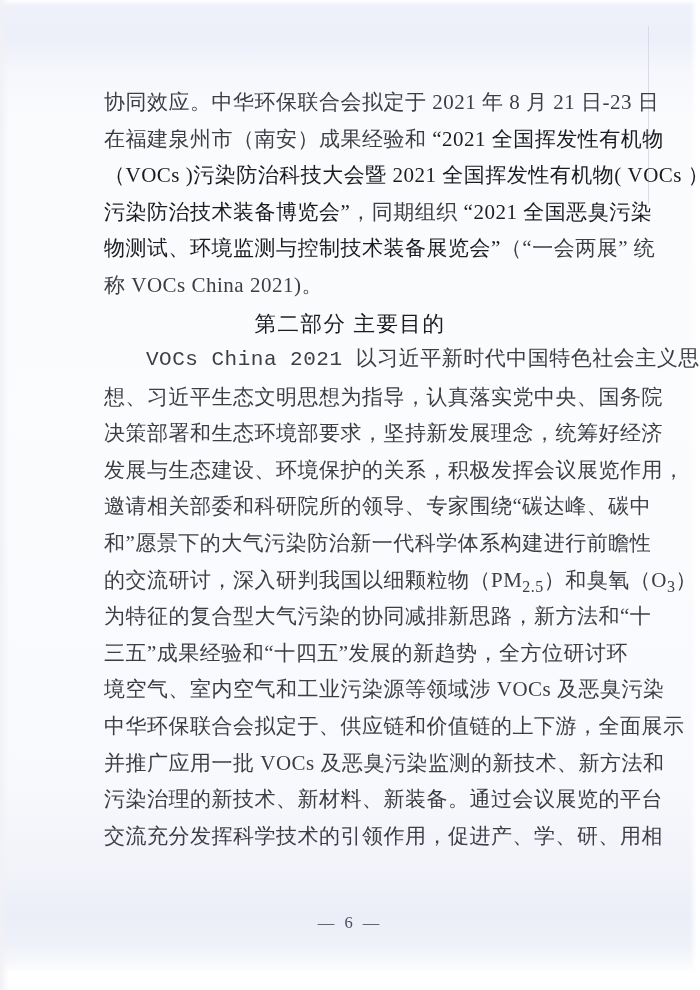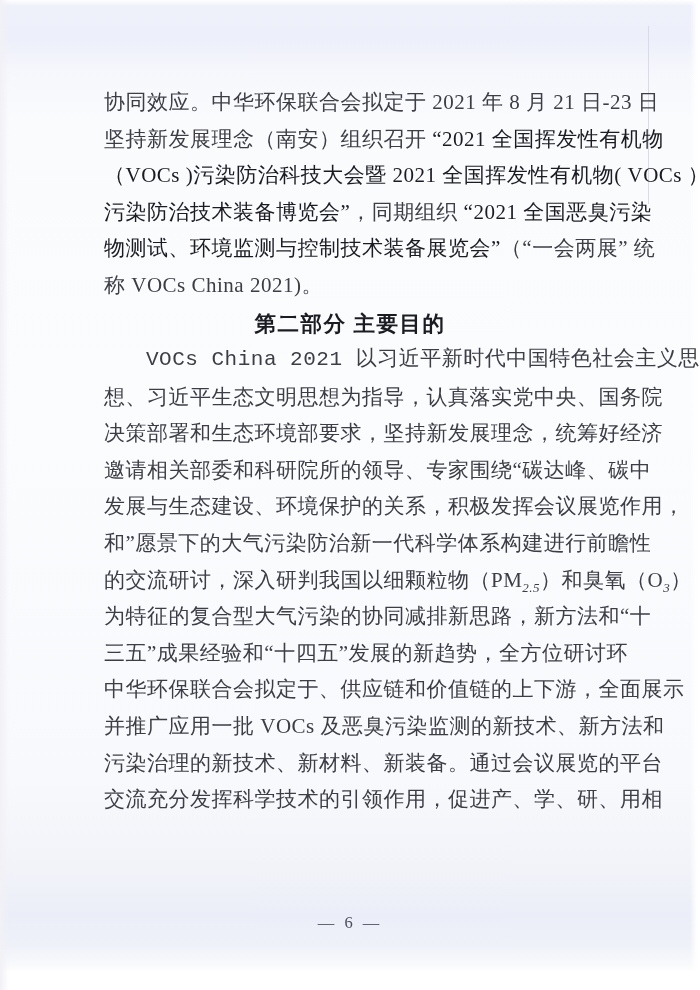--- a/index.html
+++ b/index.html
@@ -28,63 +28,64 @@
   }
   .para .line{
     text-align:justify;
     text-align-last:justify;
     white-space:nowrap;
     color:var(--ink,#3d3d45);
   }
   .para .line.last{text-align-last:left;}
   .para .line.indent{text-indent:2em;font-family:Liberation Mono, monospace;}
   .para .line .b{font-weight:400;color:var(--ink-bold,#1b1b22);}
-  .para .line sub{font-size:13px;line-height:0;font-style:italic;}
+  .para .line sub{font-size:16px;line-height:0;}
   .p1{top:84px;}
   .p2{top:342px;}
   .heading{
     position:absolute;left:0;top:309px;width:700px;
-    text-align:center;font-size:21.5px;font-weight:700;
+    text-align:center;font-size:21.5px;font-weight:400;
     letter-spacing:1.5px;color:var(--ink-bold,#1b1b22);
   }
   .page-number{
     position:absolute;left:0;top:913px;width:700px;
     text-align:center;font-size:16.5px;letter-spacing:3px;
     color:#4b4f5c;
   }
 </style>
 </head>
 <body>
 
 <div class="page">
   <div class="artifact left-strip"></div>
   <div class="artifact right-strip"></div>
   <div class="artifact line-v"></div>
 
   <div class="para p1">
       <div class="line"><span>协同效应。中华环保联合会拟定于 2021 年 8 月 21 日-23 日</span></div>
-      <div class="line"><span>坚持新发展理念（南安）组织召开 </span><span class="b">“2021 全国挥发性有机物</span></div>
+      <div class="line"><span>在福建泉州市（南安）成果经验和 </span><span class="b">“2021 全国挥发性有机物</span></div>
       <div class="line"><span class="b">（VOCs )污染防治科技大会暨 2021 全国挥发性有机物( VOCs ）</span></div>
       <div class="line"><span class="b">污染防治技术装备博览会”</span><span>，同期组织 </span><span class="b">“2021 全国恶臭污染</span></div>
       <div class="line"><span class="b">物测试、环境监测与控制技术装备展览会”</span><span>（“一会两展” 统</span></div>
       <div class="line last"><span>称 VOCs China 2021)。</span></div>
     </div>
 
   <div class="heading">第二部分 主要目的</div>
 
   <div class="para p2">
       <div class="line indent"><span>VOCs China 2021 以习近平新时代中国特色社会主义思</span></div>
       <div class="line"><span>想、习近平生态文明思想为指导，认真落实党中央、国务院</span></div>
       <div class="line"><span>决策部署和生态环境部要求，坚持新发展理念，统筹好经济</span></div>
+      <div class="line"><span>发展与生态建设、环境保护的关系，积极发挥会议展览作用，</span></div>
       <div class="line"><span>邀请相关部委和科研院所的领导、专家围绕“碳达峰、碳中</span></div>
-      <div class="line"><span>发展与生态建设、环境保护的关系，积极发挥会议展览作用，</span></div>
       <div class="line"><span>和”愿景下的大气污染防治新一代科学体系构建进行前瞻性</span></div>
       <div class="line"><span>的交流研讨，深入研判我国以细颗粒物（PM</span><sub>2.5</sub><span>）和臭氧（O</span><sub>3</sub><span>）</span></div>
       <div class="line"><span>为特征的复合型大气污染的协同减排新思路，新方法和“十</span></div>
       <div class="line"><span>三五”成果经验和“十四五”发展的新趋势，全方位研讨环</span></div>
+      <div class="line"><span>境空气、室内空气和工业污染源等领域涉 VOCs 及恶臭污染</span></div>
       <div class="line"><span>中华环保联合会拟定于、供应链和价值链的上下游，全面展示</span></div>
       <div class="line"><span>并推广应用一批 VOCs 及恶臭污染监测的新技术、新方法和</span></div>
       <div class="line"><span>污染治理的新技术、新材料、新装备。通过会议展览的平台</span></div>
       <div class="line"><span>交流充分发挥科学技术的引领作用，促进产、学、研、用相</span></div>
     </div>
 
   <div class="page-number">— 6 —</div>
 </div>
 
 </body></html>

